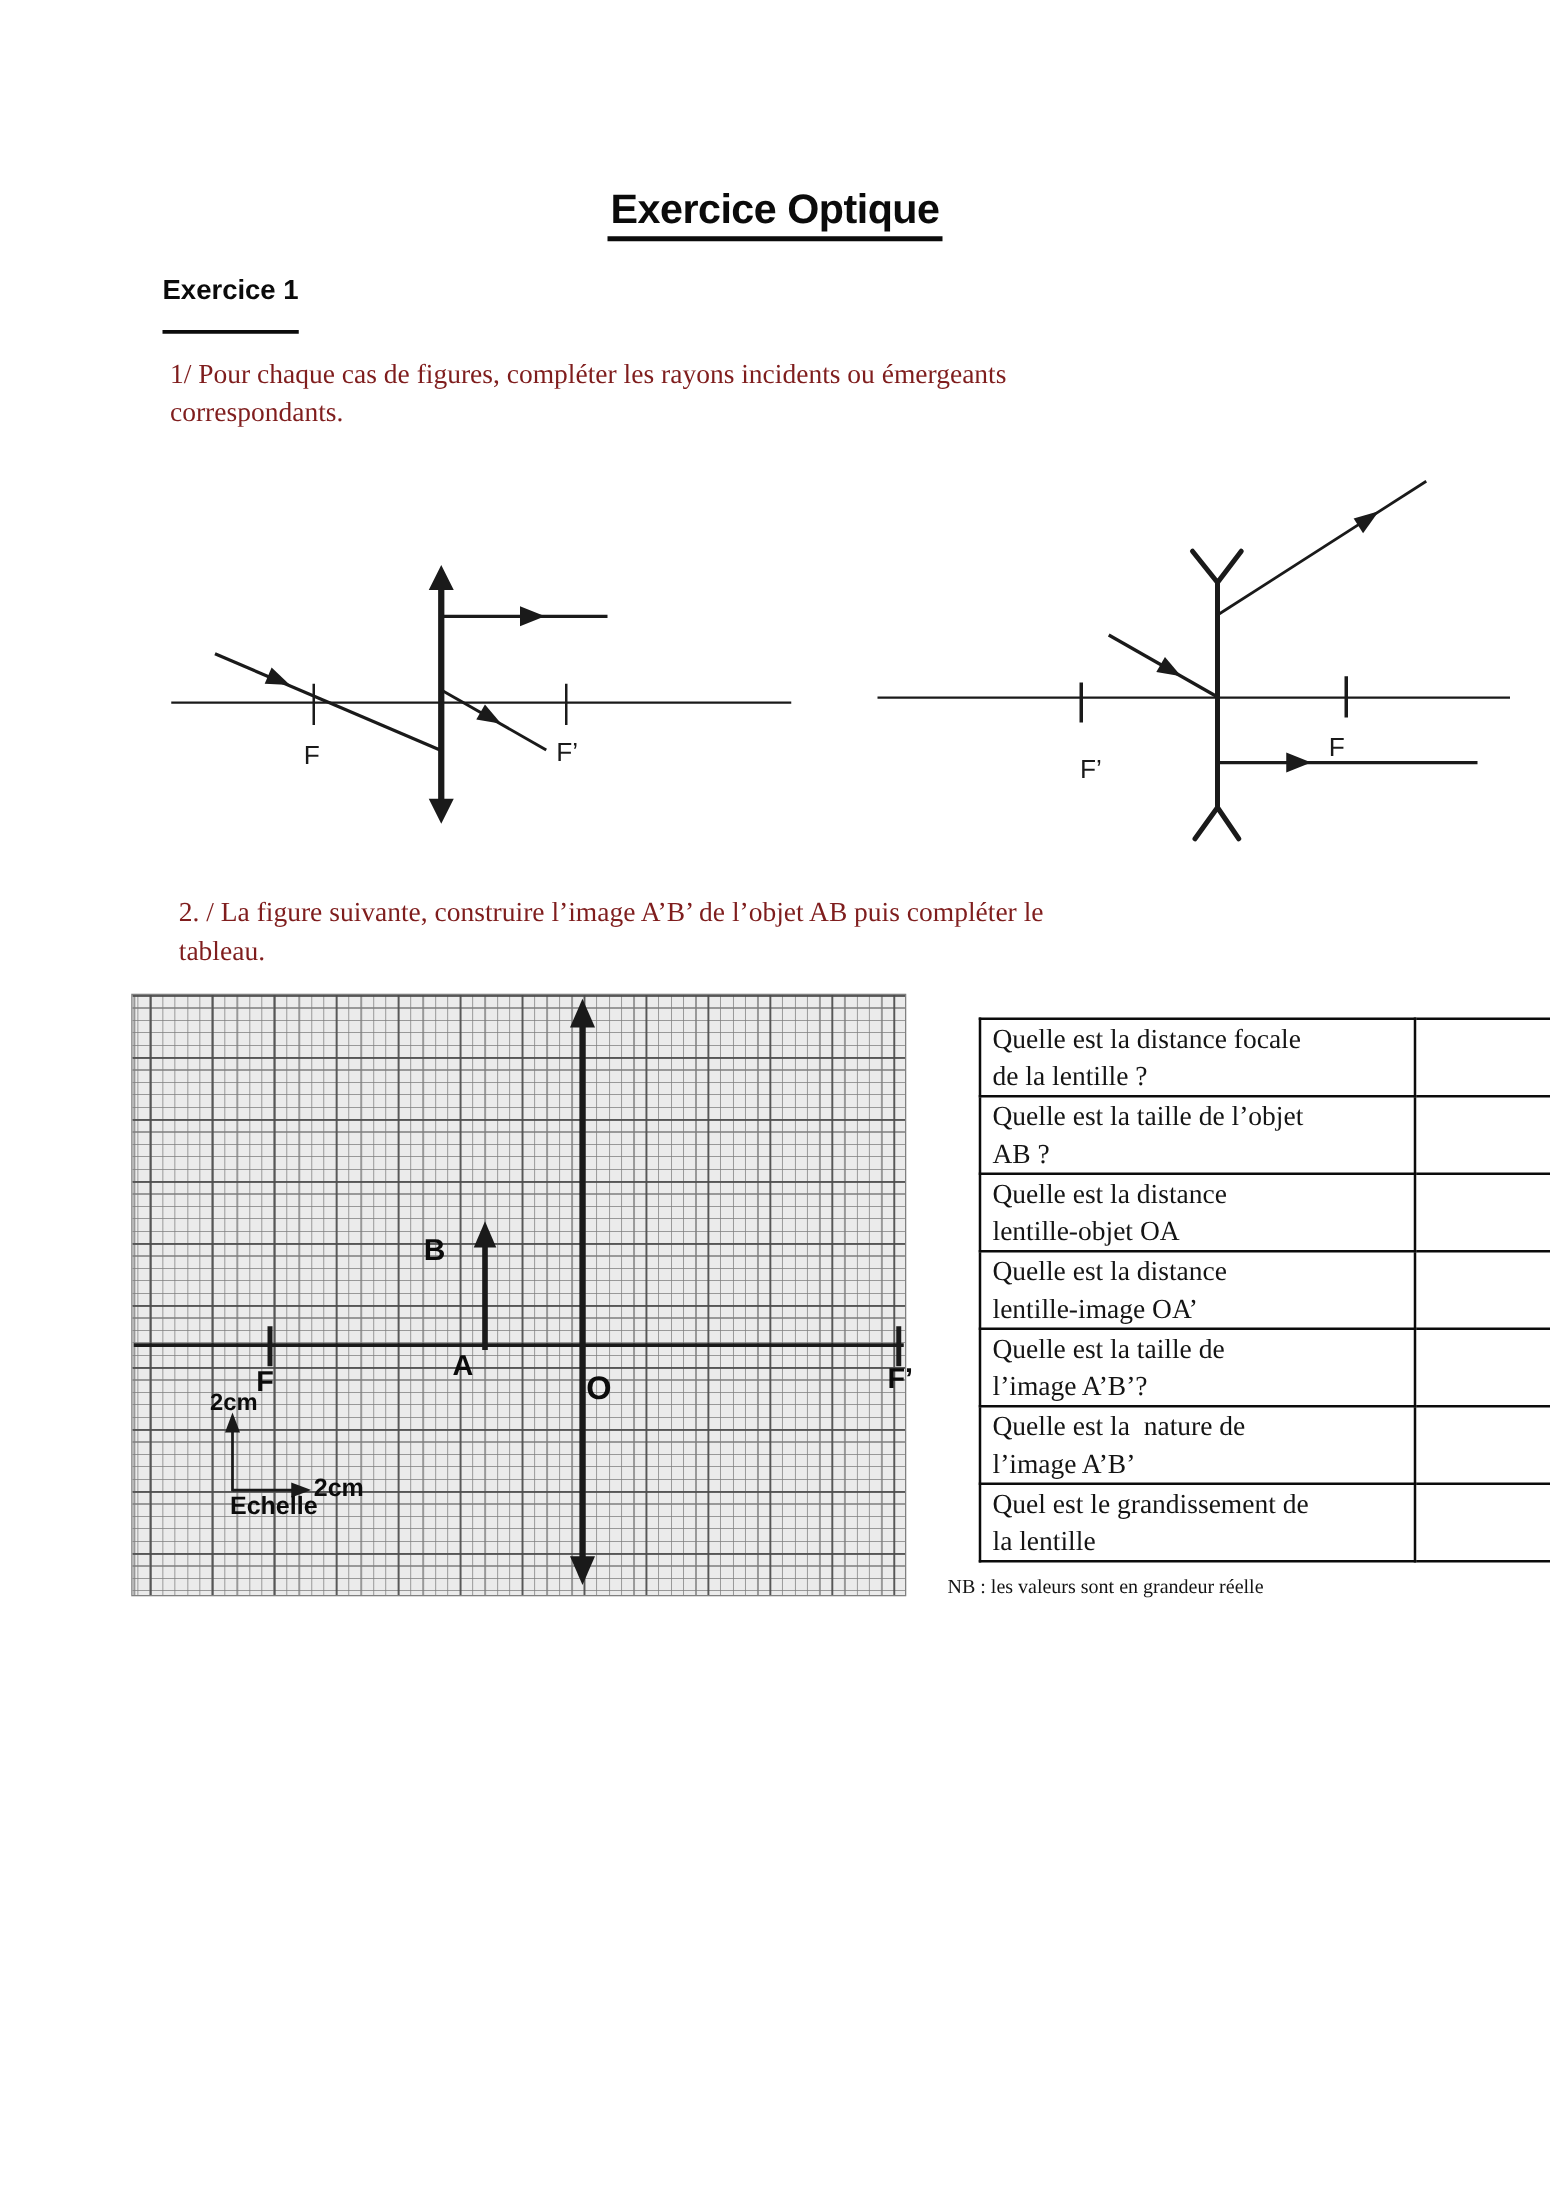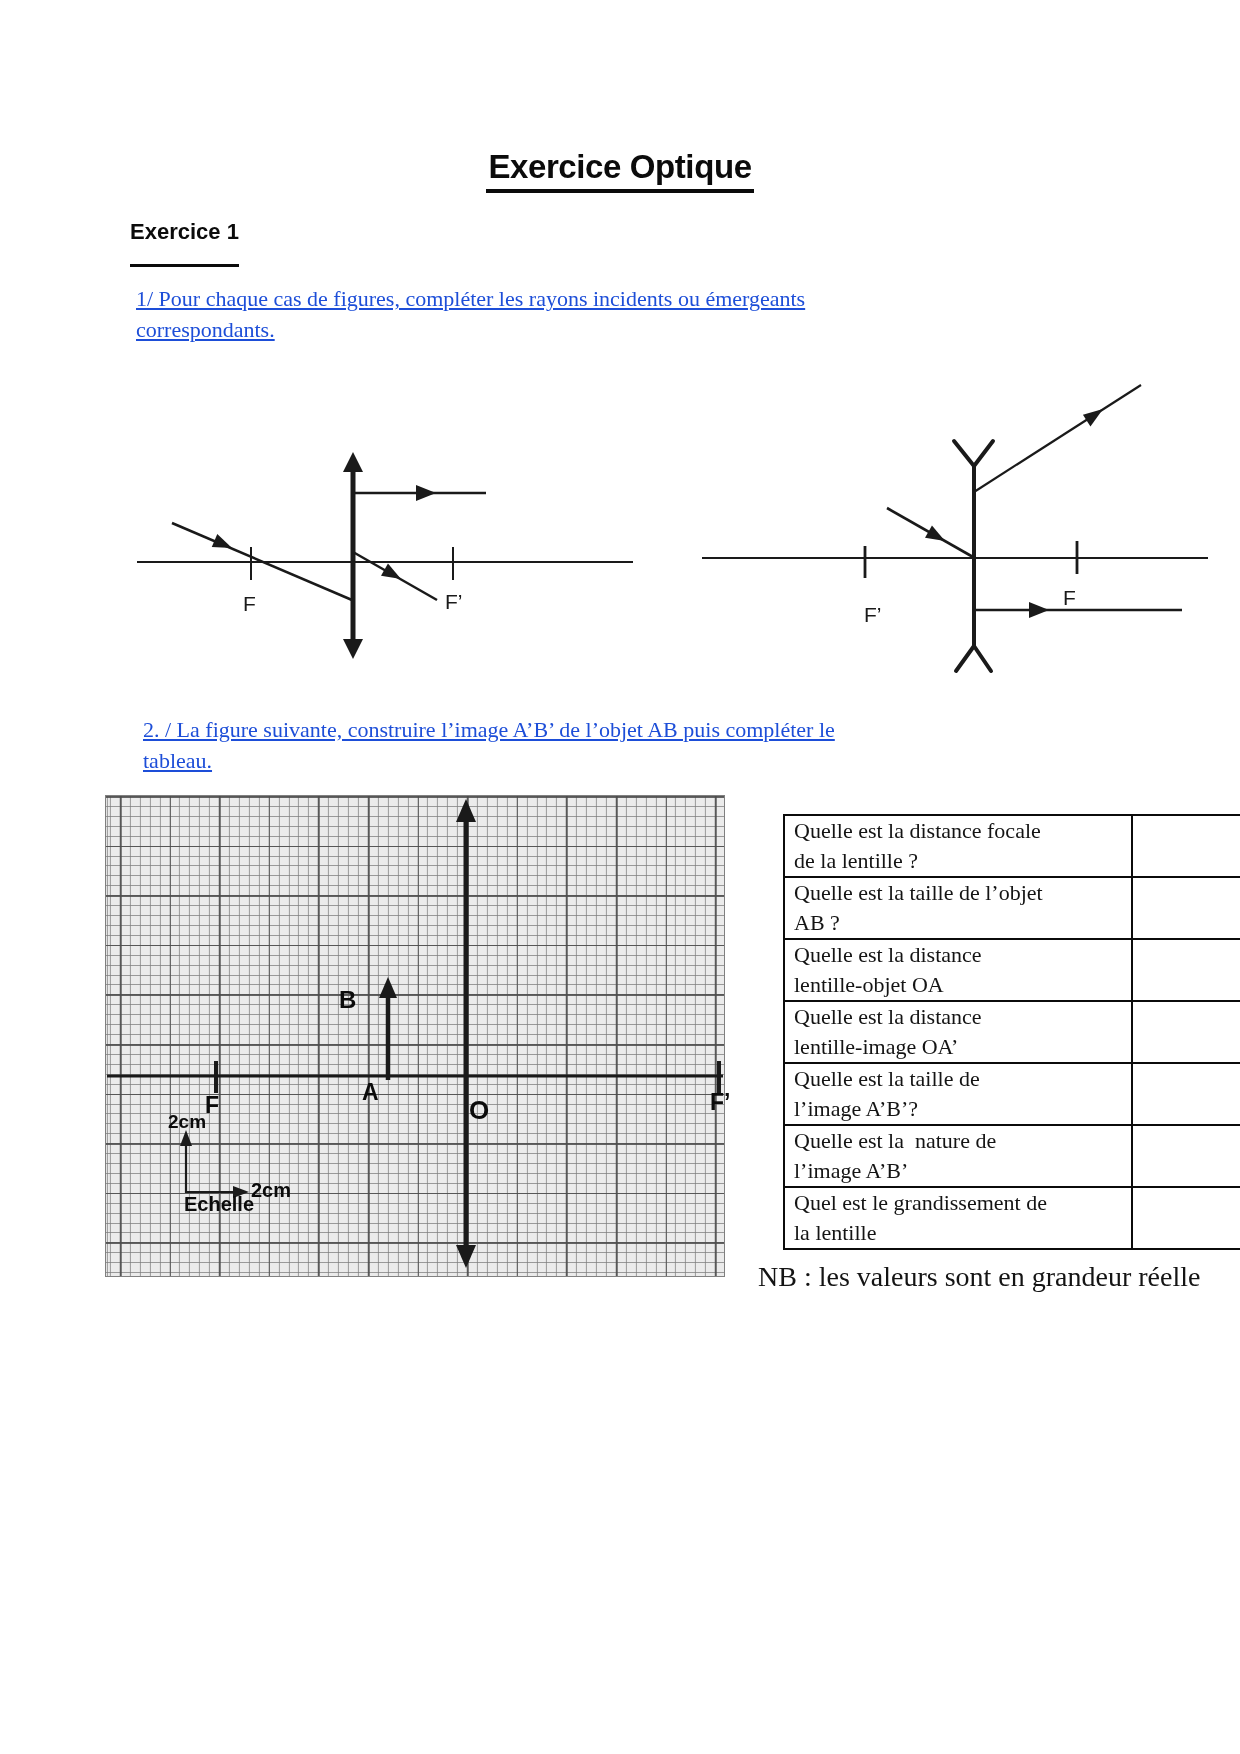--- a/index.html
+++ b/index.html
@@ -9,24 +9,24 @@
   
   .title-wrap{position:absolute;top:148px;left:0;width:100%;text-align:center;}
   .title{display:inline-block;font-family:"Liberation Sans", sans-serif;font-weight:bold;
          font-size:33px;letter-spacing:-0.4px;color:#0b0b0b;
          border-bottom:4px solid #0b0b0b;padding:0 2px 3px 2px;}
   .subhead-wrap{position:absolute;top:219px;left:130px;}
   .subhead{display:inline-block;font-family:"Liberation Sans", sans-serif;font-weight:bold;
            font-size:22px;color:#0b0b0b;border-bottom:3px solid #0b0b0b;padding-bottom:19px;}
 
   
-  .para{position:absolute;font-size:22px;line-height:31px;color:#1d4ed8;text-decoration:underline;}
+  .para{position:absolute;font-size:22px;line-height:31px;color:#7f1d1d;}
   .para1{left:136px;top:283px;}
   .para2{left:143px;top:714px;}
-  .note{position:absolute;left:758px;top:1261px;font-size:28px;color:#141414;}
+  .note{position:absolute;left:758px;top:1261px;font-size:16px;color:#141414;}
 
   
   .grid{position:absolute;left:105px;top:795px;width:620px;height:482px;
         background-color:#ebebeb;border:1px solid #808080;box-sizing:border-box;
         background-image:
           repeating-linear-gradient(to right, rgba(75,75,75,0.85) 0 1.6px, transparent 1.6px 49.6px),
           repeating-linear-gradient(to bottom, rgba(75,75,75,0.85) 0 1.6px, transparent 1.6px 49.6px),
           repeating-linear-gradient(to right, rgba(125,125,125,0.75) 0 1px, transparent 1px 9.92px),
           repeating-linear-gradient(to bottom, rgba(125,125,125,0.75) 0 1px, transparent 1px 9.92px);
         background-position:13.8px 0, 0 0, 3.9px 0, 0 0;}

